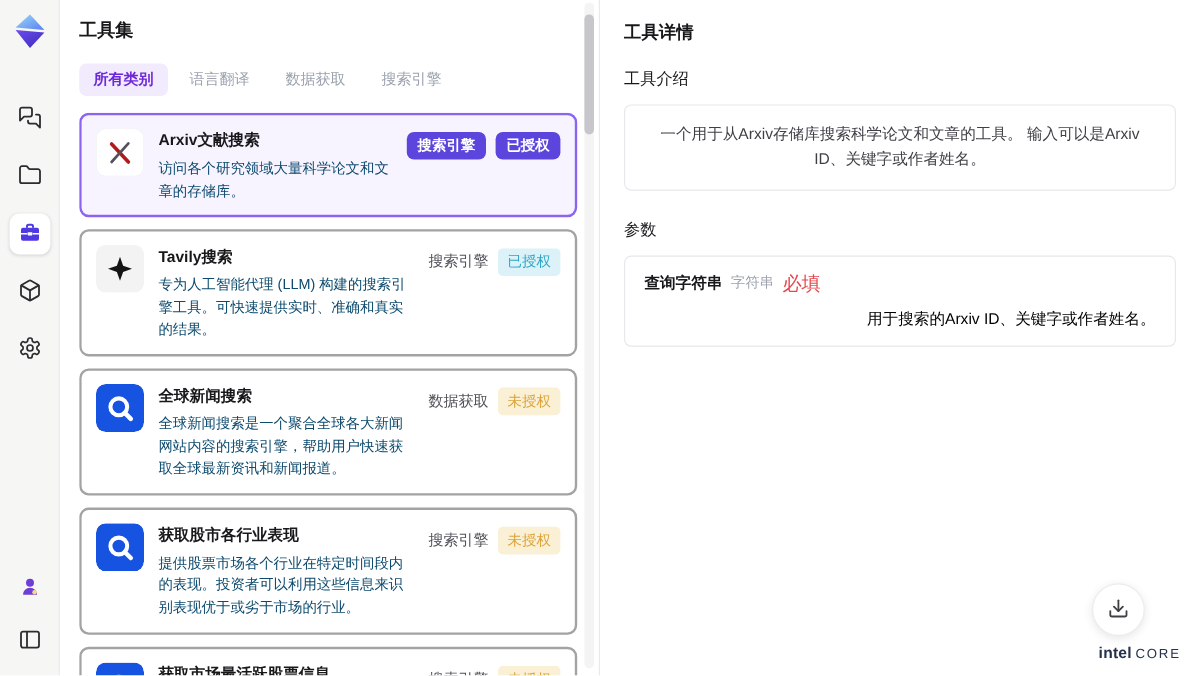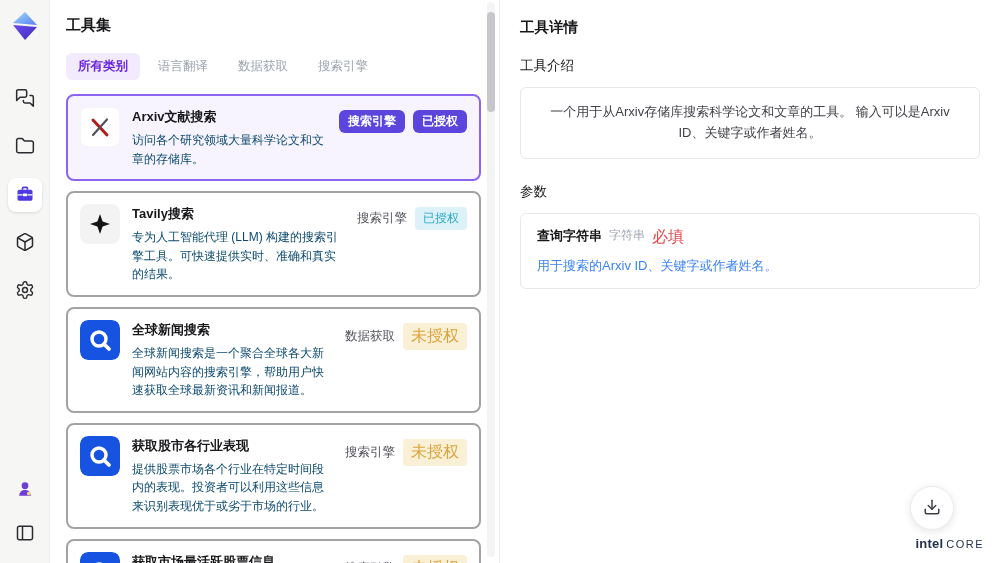--- a/index.html
+++ b/index.html
@@ -45,38 +45,38 @@
   .tool-icon { width:40px; height:40px; flex-shrink:0; border-radius:8px; overflow:hidden; }
   .tool-icon svg { width:40px; height:40px; display:block; }
   .tool-text { flex:1; min-width:0; padding-top:1px; }
   .tool-name { font-size:13px; font-weight:bold; margin-bottom:5px; }
   .tool-desc { font-size:12px; color:#0c4a6e; line-height:1.55; }
   .tool-badges { display:flex; gap:8px; align-items:center; flex-shrink:0; padding-top:3px; }
   .cat-solid { background:#5b45dd; color:#fff; font-size:12px; padding:3px 9px; border-radius:6px; font-weight:bold; }
   .cat-plain { color:#52525b; font-size:12.5px; }
   .auth-solid { background:#5b45dd; color:#fff; font-size:12px; padding:3px 9px; border-radius:6px; font-weight:bold; }
   .auth-ok { background:#dcf2f8; color:#2aa7c6; font-size:12px; padding:3px 8px; border-radius:4px; }
-  .auth-no { background:#faf0d6; color:#dba43a; font-size:16px; padding:3px 8px; border-radius:4px; }
+  .auth-no { background:#faf0d6; color:#dba43a; font-size:12px; padding:3px 8px; border-radius:4px; }
   
   .vscroll { position:absolute; top:2px; bottom:6px; right:4px; width:8px; background:#f4f4f5; border-radius:4px; }
   .vscroll .thumb { position:absolute; top:10px; height:100px; left:0; width:8px; background:#c6c6cb; border-radius:4px; }
   
   .details { flex:1; padding:18px 20px; position:relative; background:#fff; }
   .details-title { font-size:14.5px; font-weight:bold; margin-bottom:20px; }
   .section-heading { font-size:13.5px; font-weight:normal; margin-bottom:12px; }
   .info-box {
     border:1px solid #e8e8ec; border-radius:6px; padding:14px 16px; font-size:13px;
     color:#3f3f46; line-height:1.6; margin-bottom:24px; background:#fff;text-align:center;
   }
   .param-card { border:1px solid #e8e8ec; border-radius:6px; padding:13px 16px; background:#fff; }
   .param-head { display:flex; align-items:flex-start; gap:7px; margin-bottom:9px; }
   .param-name { font-size:13px; font-weight:bold; }
   .param-type { font-size:12px; color:#9ca3af; }
   .param-required { font-size:16px; color:#e5484d; }
-  .param-desc { font-size:13px; color:#3b82f6; }
+  .param-desc { font-size:13px; color:#000000;text-align:right; }
   
   .corner { position:absolute; right:16px; bottom:12px; display:flex; flex-direction:column; align-items:center; gap:6px; }
   .export-btn {
     width:44px; height:44px; border-radius:50%; background:#fff; border:1px solid #ececef;
     box-shadow:0 2px 8px rgba(0,0,0,.10); display:flex; align-items:center; justify-content:center;
     cursor:pointer; color:#3f3f46;
   }
   .export-btn svg { width:18px; height:18px; }
   .brand { display:flex; align-items:baseline; gap:3px; color:#25324b;padding-left:36px; }
   .brand-intel { font-size:13px; font-weight:bold; letter-spacing:.2px; }

